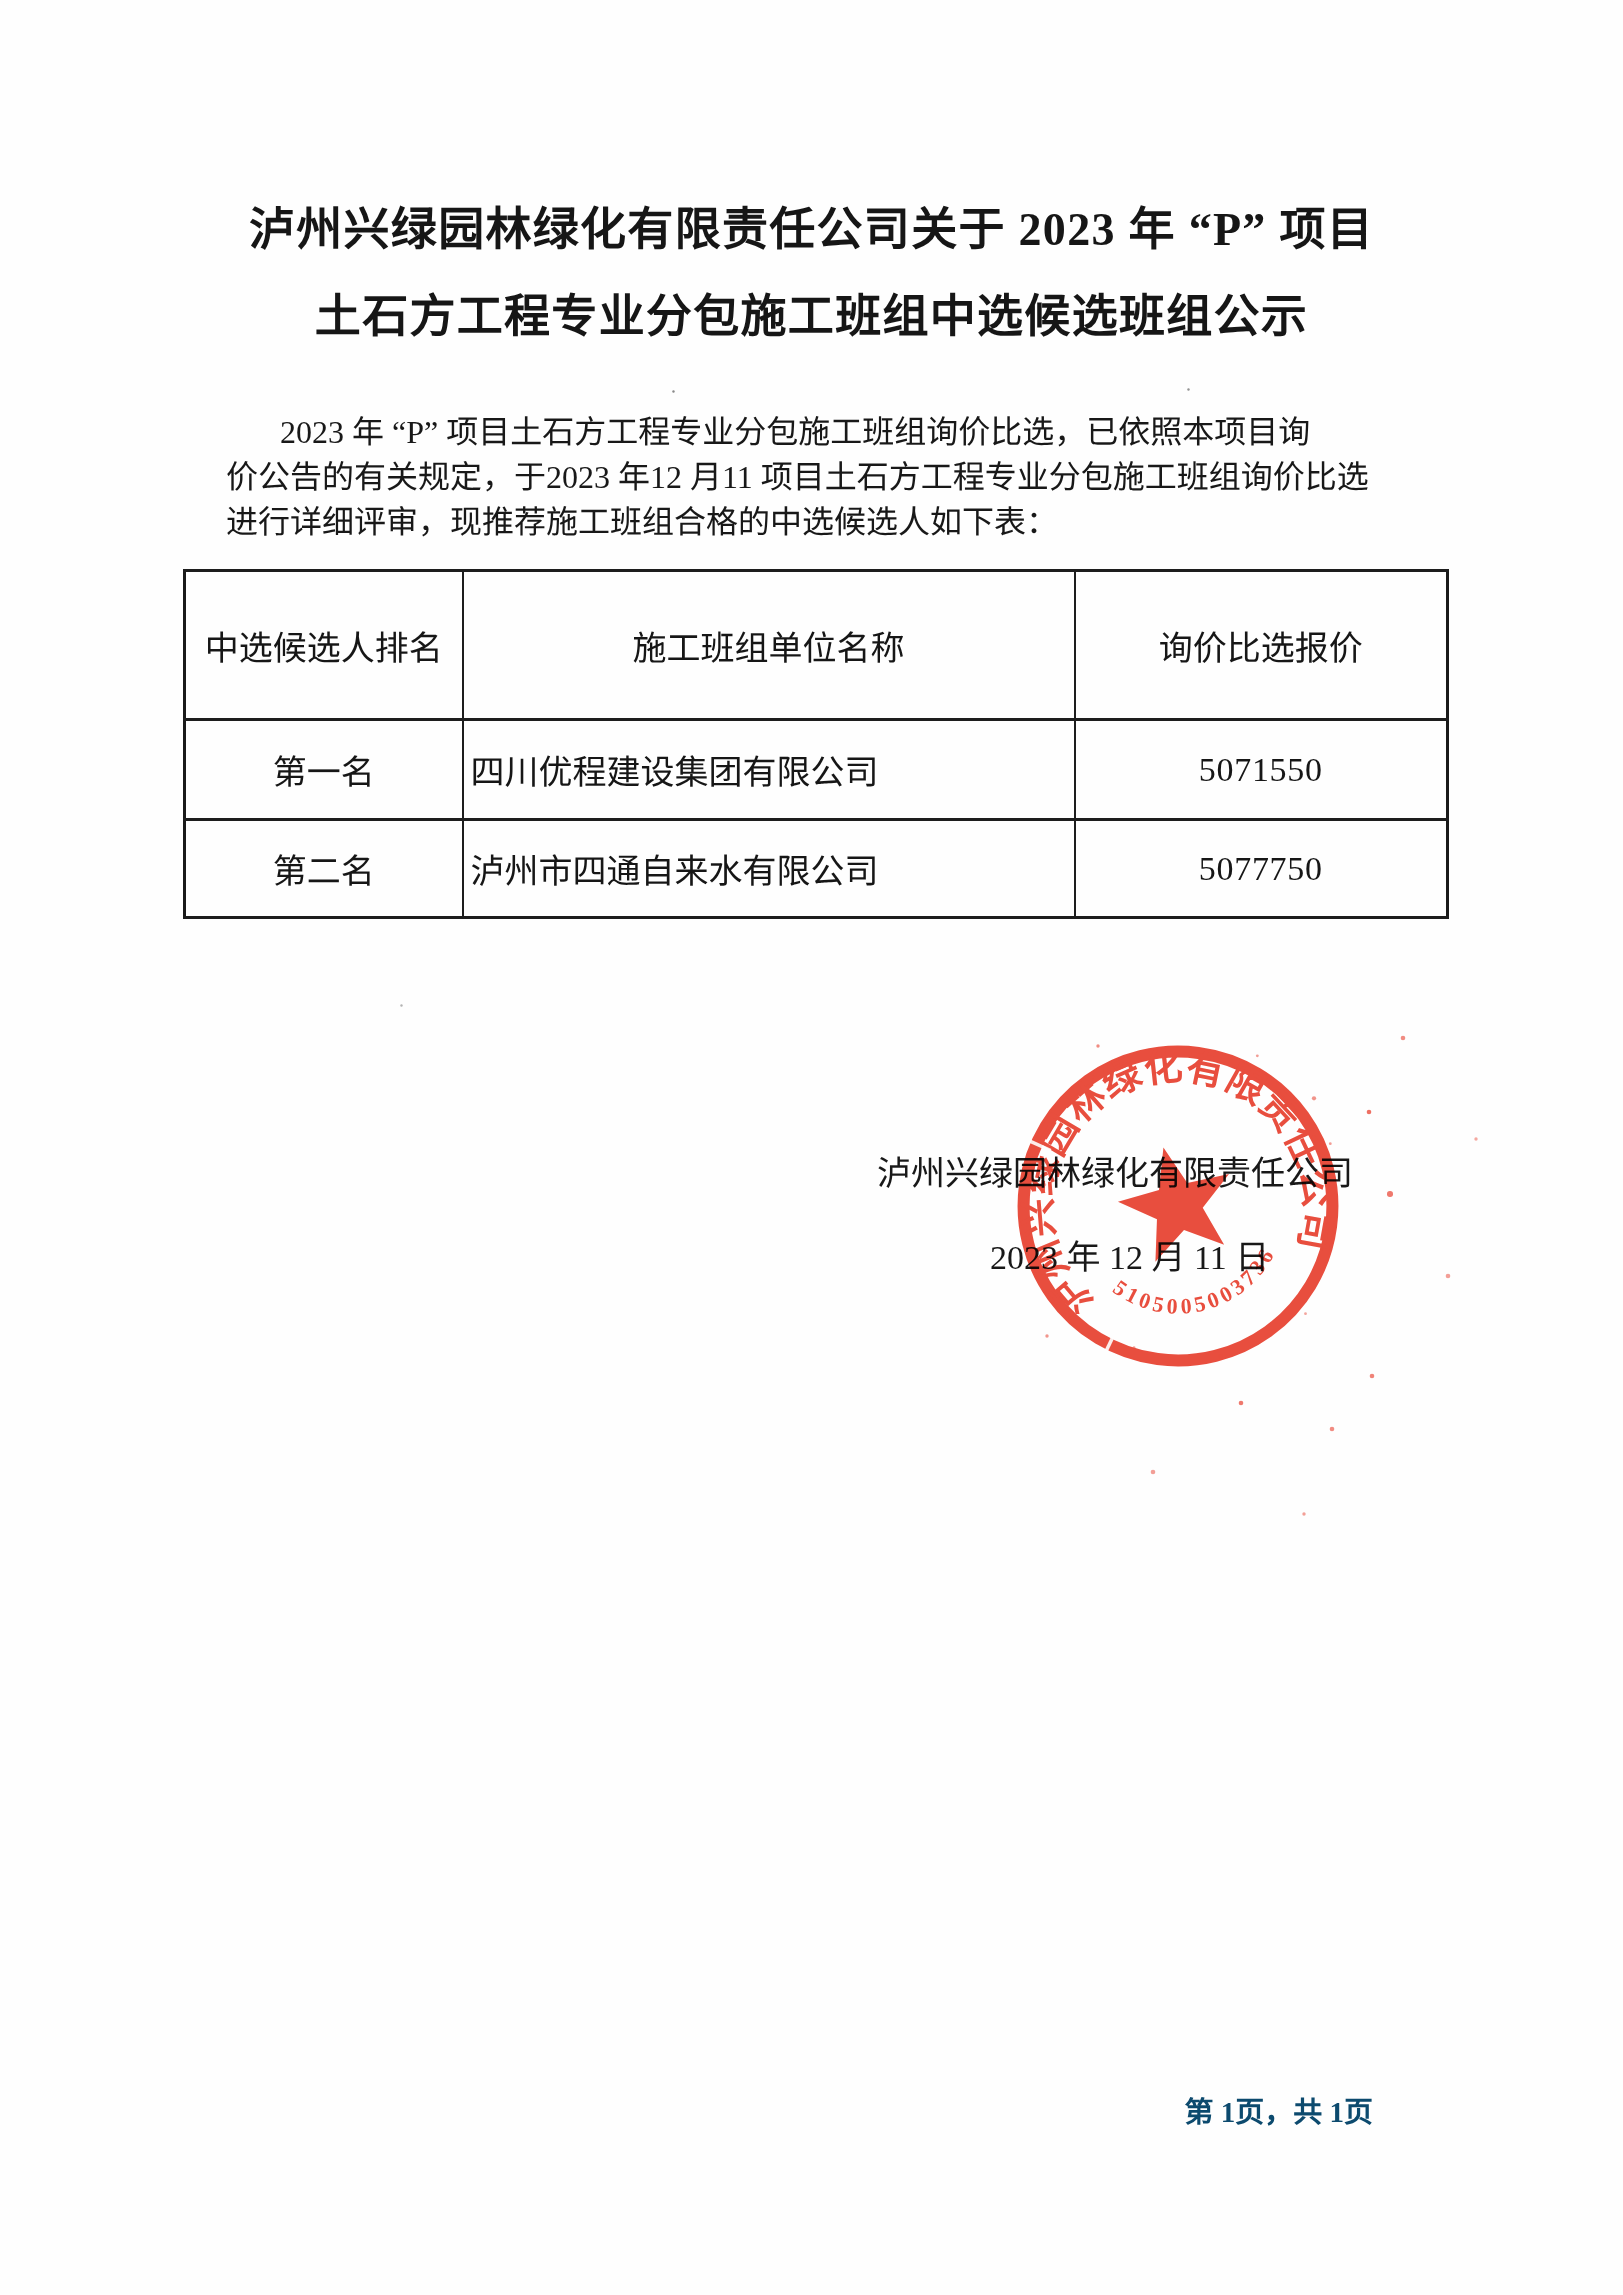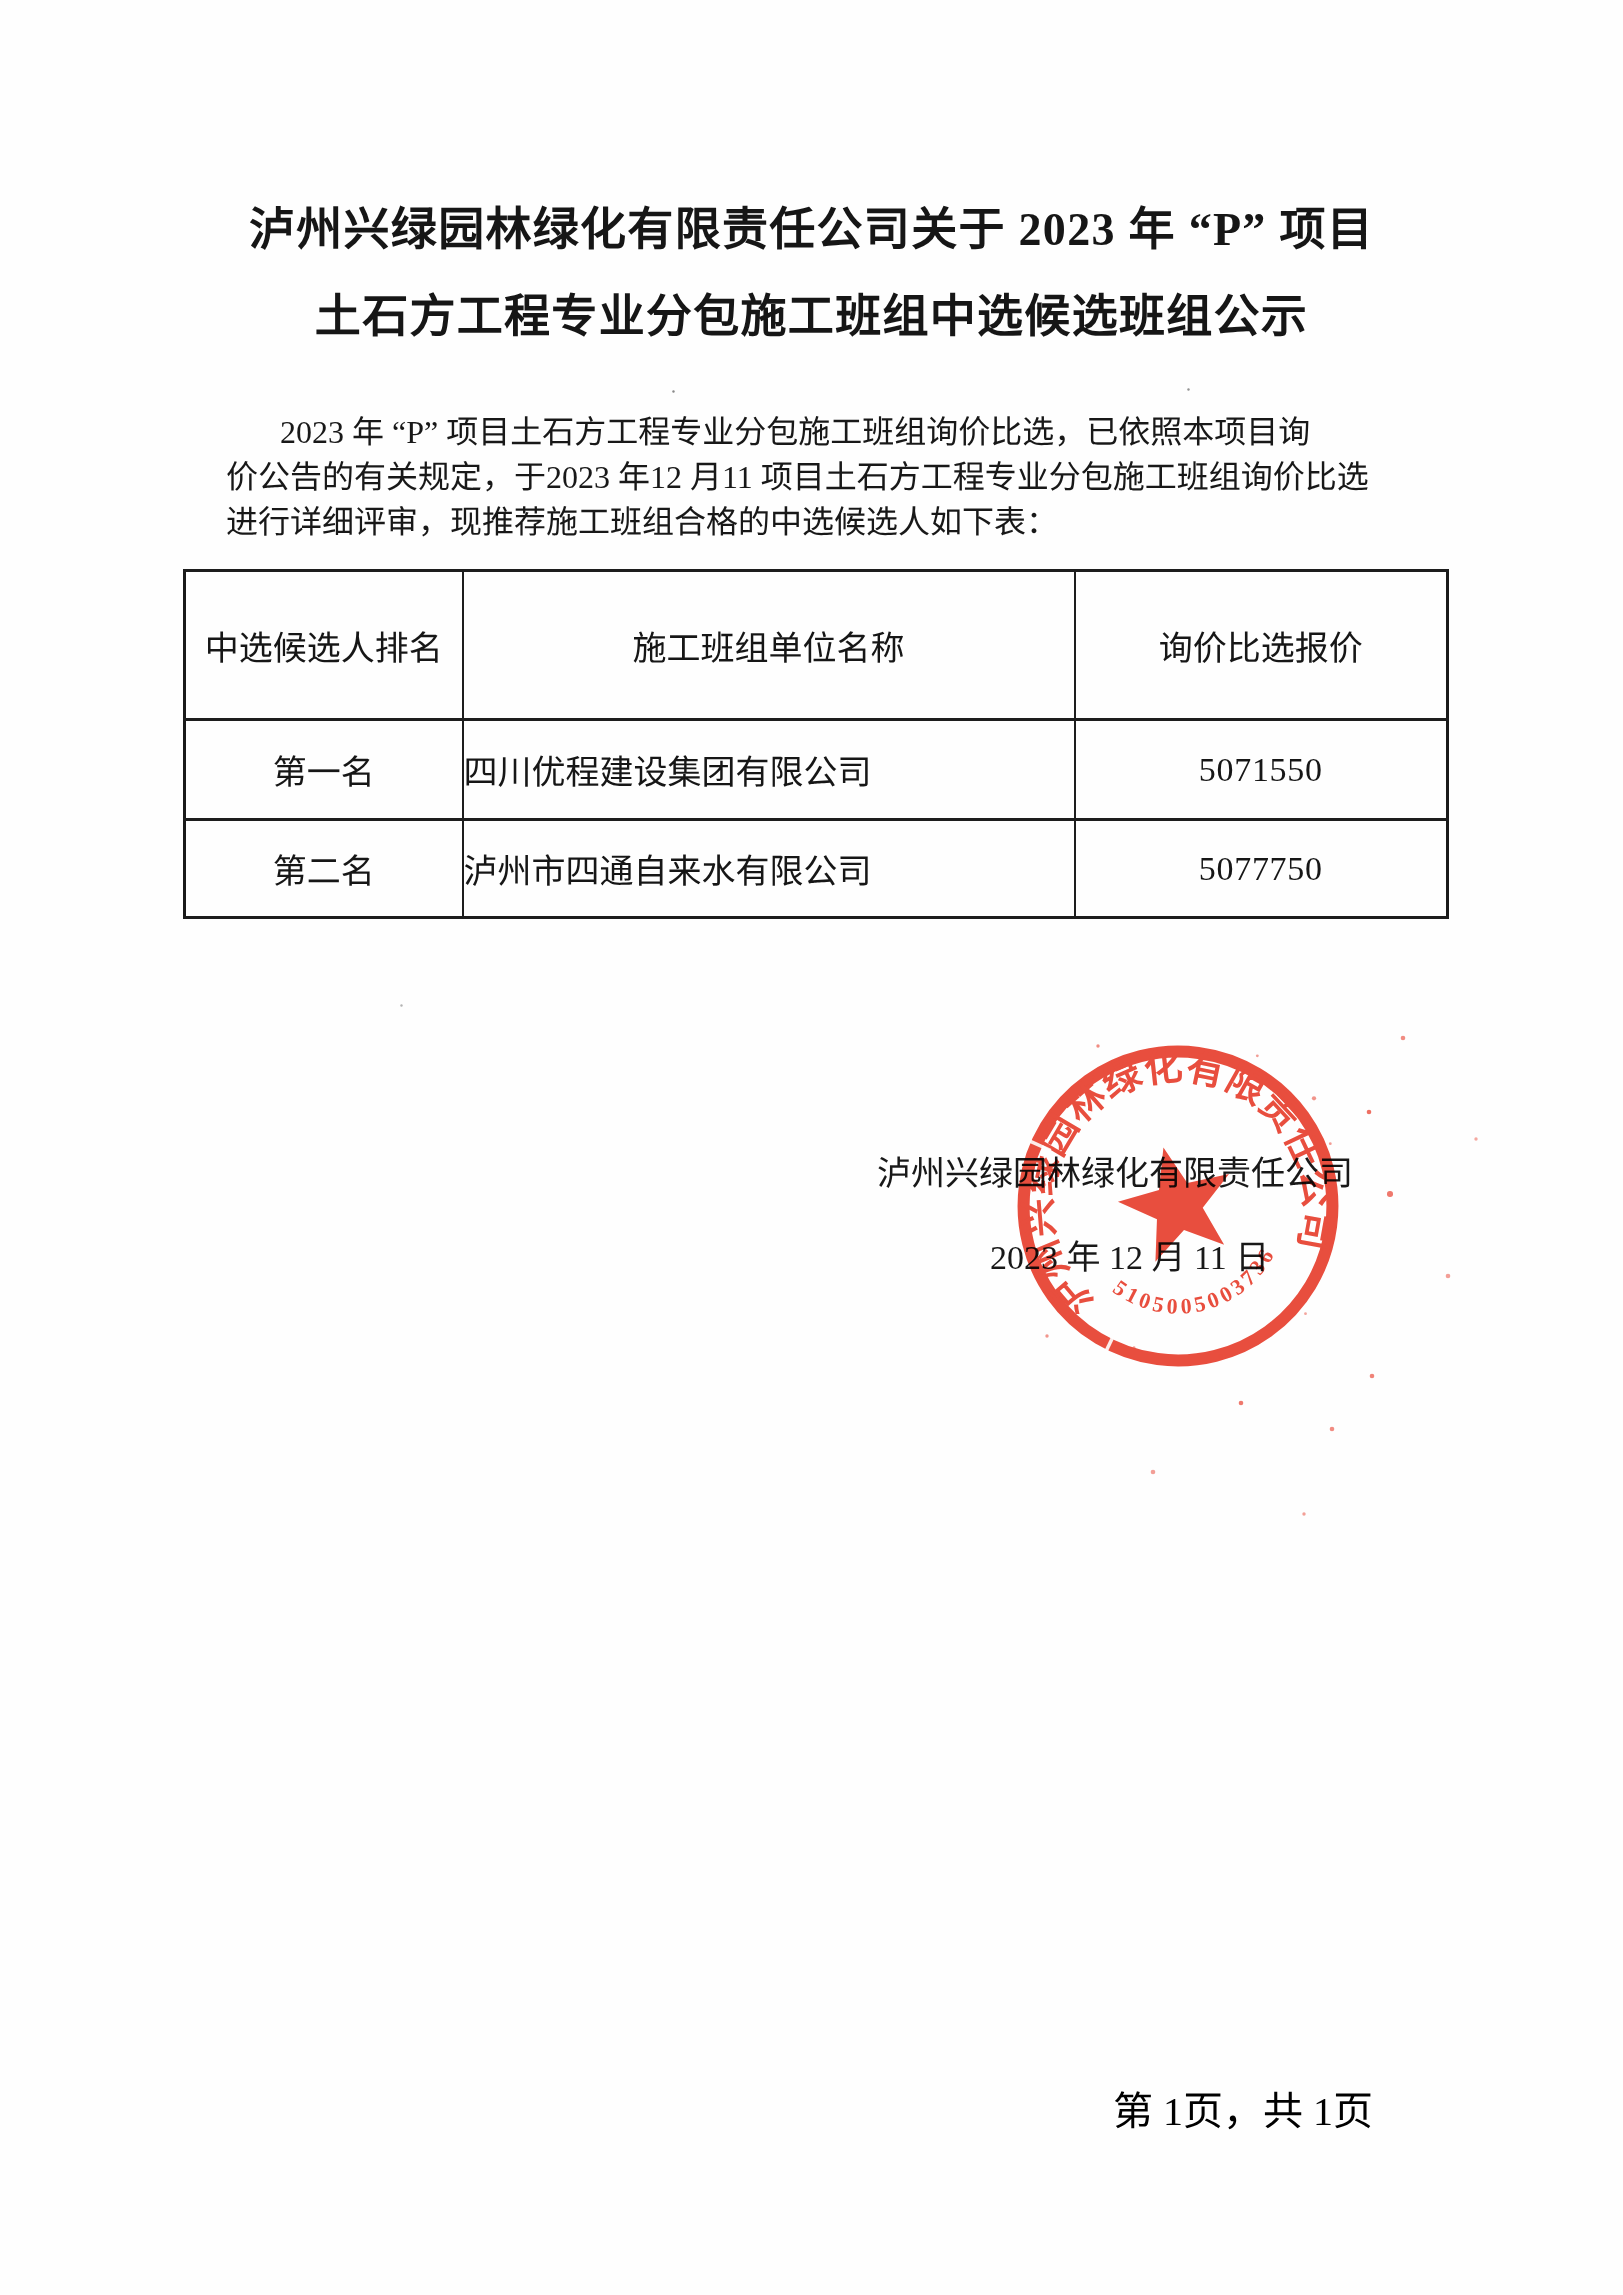--- a/index.html
+++ b/index.html
@@ -27,21 +27,21 @@
   .intro .p-line{height:45px;line-height:45px;white-space:nowrap;}
   .intro .p-line.indent{padding-left:54px;}
   
   table.candidates{
     position:absolute;left:183px;top:569px;
     width:1263px;border-collapse:collapse;table-layout:fixed;
     font-size:34px;color:#161616;
   }
   table.candidates th,table.candidates td{
     border:2px solid #1d1d1d;
-    font-weight:400;padding:0;vertical-align:middle;
+    font-weight:400;padding:7px;vertical-align:middle;
   }
   table.candidates tr{border-top:3.3px solid #1d1d1d;border-bottom:3.3px solid #1d1d1d;}
   table.candidates{border:3.3px solid #1a1a1a;}
   tr.hdr{height:149px;}
   tr.r1{height:100px;}
   tr.r2{height:98px;}
   tr.r3{height:103px;}
   td.rank,th{text-align:center;}
   td.company{text-align:left;padding-left:36px;}
   td.price{text-align:center;letter-spacing:0.7px;}
@@ -82,22 +82,22 @@
     position:absolute;left:0;top:0;width:1.3px;height:1.3px;border-radius:50%;
     background:transparent;
     box-shadow:
       673px 391px 0 0.7px rgba(40,40,40,.55),
       1188px 389px 0 0.7px rgba(40,40,40,.5),
       401px 1005px 0 0.7px rgba(40,40,40,.35);
   }
   
   .footer{
     position:absolute;right:250px;top:2093px;
-    font-size:40px;height:38px;line-height:38px;color:#000000;white-space:nowrap;
-    font-weight:400;
+    font-size:29px;height:38px;line-height:38px;color:#0c4a6e;white-space:nowrap;
+    font-weight:700;
   }
 </style>
 </head>
 <body>
 
 <div class="page">
 
   <div class="title">
     <div class="t-line">泸州兴绿园林绿化有限责任公司关于 2023 年 “P” 项目</div>
     <div class="t-line">土石方工程专业分包施工班组中选候选班组公示</div>

